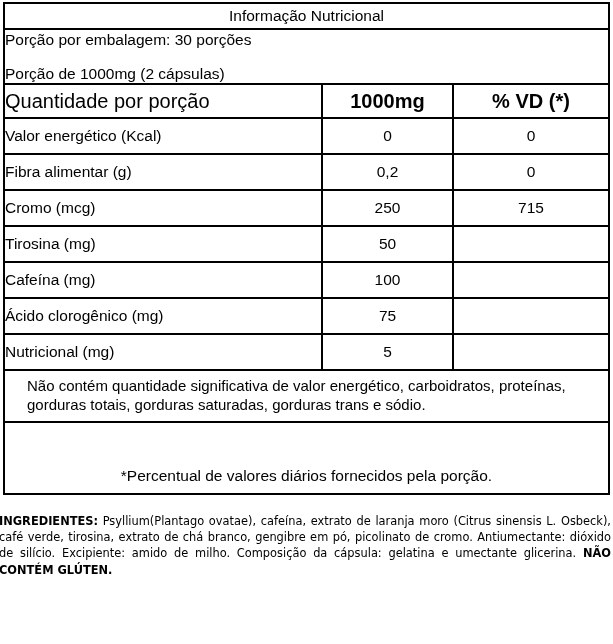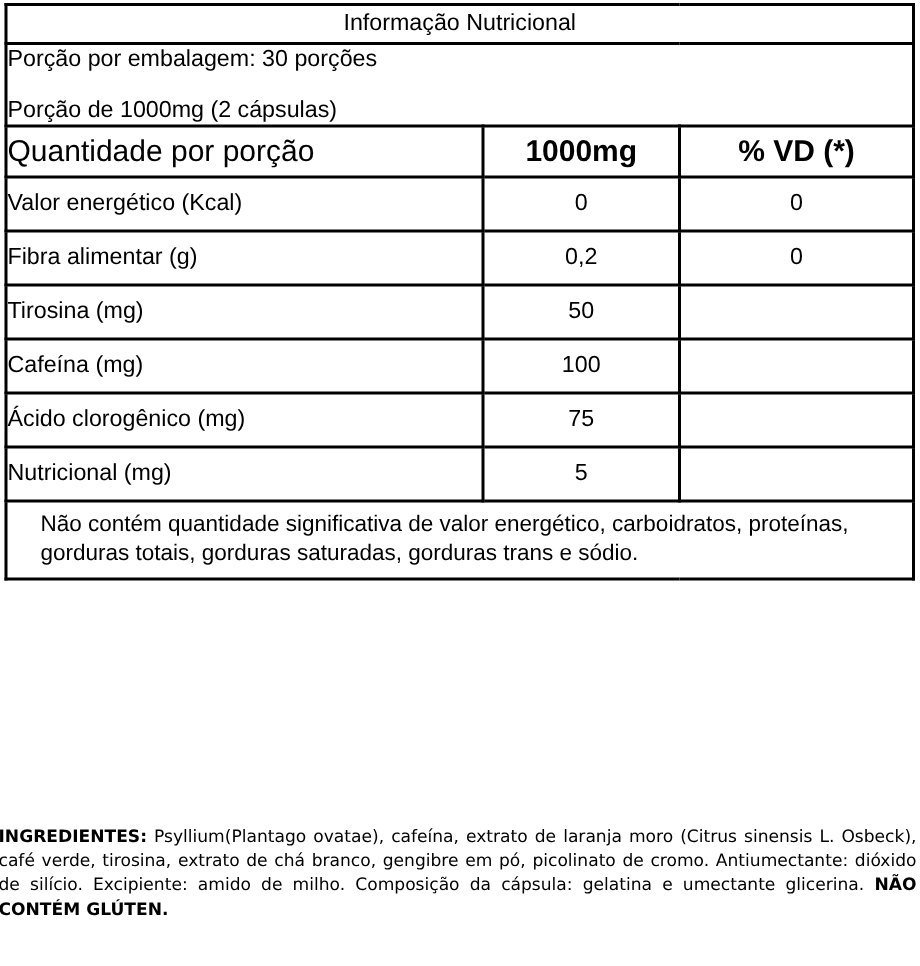--- a/index.html
+++ b/index.html
@@ -107,21 +107,20 @@
   .fineprint {
     position: absolute;
     left: -1px;
     top: 513px;
     width: 612px;
     font-family: "DejaVu Sans", sans-serif;
     font-size: 11.4px;
     line-height: 1.42;
     text-align: justify;
     text-justify: inter-word;
-    margin-top: 36px;
   }
   .fineprint p {
     margin: 0 0 0 0;
   }
   .fineprint .para-gap {
     height: 14px;
   }
   .fineprint b { font-weight: bold; }
 </style>
 </head>
@@ -157,20 +156,25 @@
         <td class="cell-name">Valor energético (Kcal)</td>
         <td class="cell-val">0</td>
         <td class="cell-val">0</td>
       </tr>
       <tr class="data-row">
         <td class="cell-name">Fibra alimentar (g)</td>
         <td class="cell-val">0,2</td>
         <td class="cell-val">0</td>
       </tr>
       <tr class="data-row">
+        <td class="cell-name">Cromo (mcg)</td>
+        <td class="cell-val">250</td>
+        <td class="cell-val">715</td>
+      </tr>
+      <tr class="data-row">
         <td class="cell-name">Tirosina (mg)</td>
         <td class="cell-val">50</td>
         <td class="cell-val"></td>
       </tr>
       <tr class="data-row">
         <td class="cell-name">Cafeína (mg)</td>
         <td class="cell-val">100</td>
         <td class="cell-val"></td>
       </tr>
       <tr class="data-row">
@@ -181,20 +185,23 @@
       <tr class="data-row">
         <td class="cell-name">Nutricional (mg)</td>
         <td class="cell-val">5</td>
         <td class="cell-val"></td>
       </tr>
 
       <tr class="note-row">
         <td colspan="3">Não contém quantidade significativa de valor energético, carboidratos, proteínas, gorduras totais, gorduras saturadas, gorduras trans e sódio.</td>
       </tr>
 
+      <tr class="note-star-row">
+        <td colspan="3">*Percentual de valores diários fornecidos pela porção.</td>
+      </tr>
     </tbody>
   </table>
 
   <div class="fineprint">
     <p><b>INGREDIENTES:</b><span> Psyllium(Plantago ovatae), cafeína, extrato de laranja moro (Citrus sinensis L. Osbeck), café verde, tirosina, extrato de chá branco, gengibre em pó, picolinato de cromo. Antiumectante: dióxido de silício. Excipiente: amido de milho. Composição da cápsula: gelatina e umectante glicerina. </span><b>NÃO CONTÉM GLÚTEN.</b></p>
     <div class="para-gap"></div>
   </div>
 
 </div>
 

